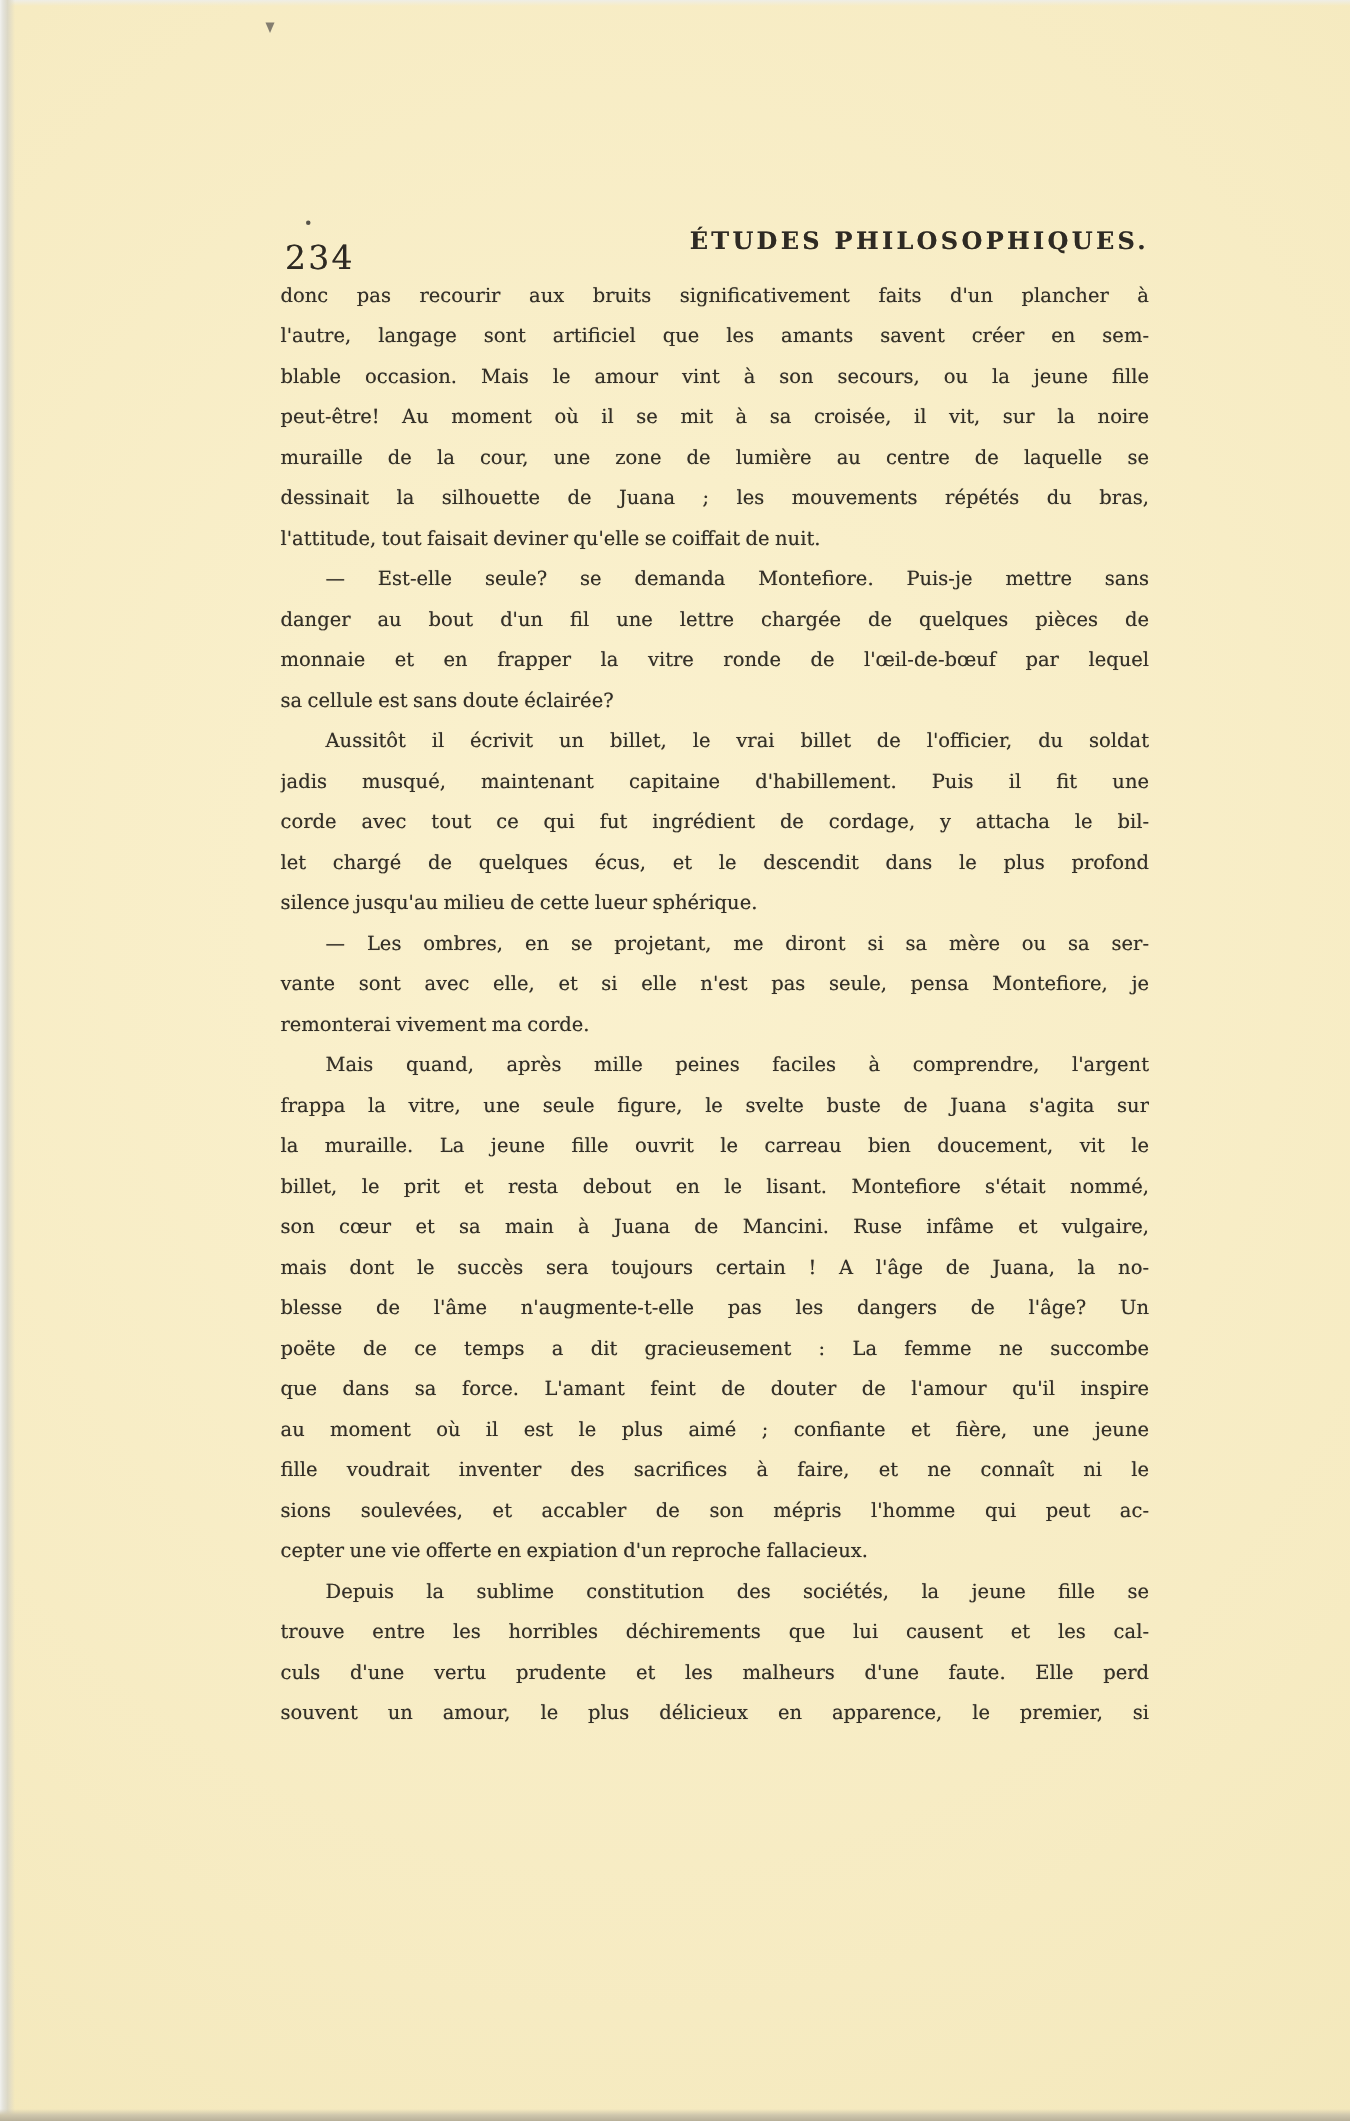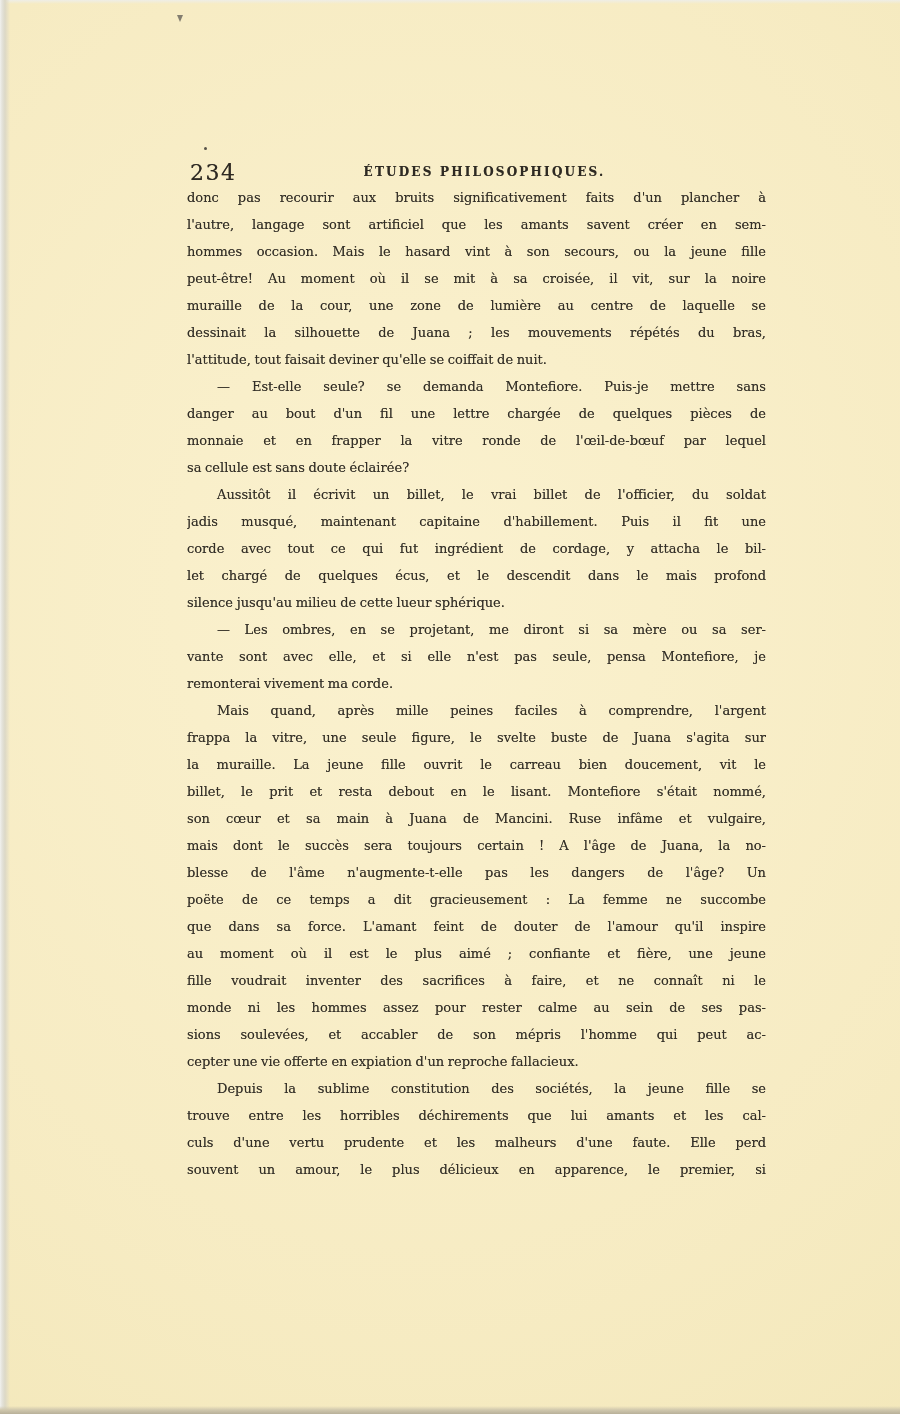--- a/index.html
+++ b/index.html
@@ -47,23 +47,23 @@
   .header {
     position: absolute; left: 187px; top: 149px; width: 579px; height: 24px;
   }
   .pagenum {
     position: absolute; left: 3px; top: 11px;
     font-size: 22px; letter-spacing: 1.5px;
     color: #2e2a23;
     text-shadow: 0 0 0.4px rgba(40,36,28,0.55);
   }
   .running-title {
-    position: absolute; left: 0; right: 0; top: 16px;
-    text-align: center; padding-left: 16px;
-    font-size: 12px; font-weight: 700; letter-spacing: 2.2px;
+    position: absolute; left: 0; right: 0; top: 2px;
+    text-align: right; padding-left: 16px;
+    font-size: 16px; font-weight: 700; letter-spacing: 2.2px;
     color: #2e2a23;
     text-shadow: 0 0 0.4px rgba(40,36,28,0.5);
   }
   
   .body-text {
     position: absolute; left: 187px; top: 184px; width: 579px; height: 1056px;
     font-size: 13px; line-height: 27px;
     color: #332f27;
     text-shadow: 0 0 0.45px rgba(44,40,32,0.55);
     word-spacing: -0.04em;
@@ -90,60 +90,59 @@
 
   <div class="header">
     <span class="pagenum">234</span>
     <div class="running-title">ÉTUDES PHILOSOPHIQUES.</div>
   </div>
 
   <div class="body-text">
       <div class="para">
         <div class="line">donc pas recourir aux bruits significativement faits d'un plancher à</div>
         <div class="line">l'autre, langage sont artificiel que les amants savent créer en sem-</div>
-        <div class="line">hommes occasion. Mais le hasard vint à son secours, ou la jeune fille</div>
+        <div class="line">blable occasion. Mais le amour vint à son secours, ou la jeune fille</div>
         <div class="line">peut-être! Au moment où il se mit à sa croisée, il vit, sur la noire</div>
         <div class="line">muraille de la cour, une zone de lumière au centre de laquelle se</div>
         <div class="line">dessinait la silhouette de Juana ; les mouvements répétés du bras,</div>
         <div class="line end">l'attitude, tout faisait deviner qu'elle se coiffait de nuit.</div>
       </div>
       <div class="para">
         <div class="line indent">— Est-elle seule? se demanda Montefiore. Puis-je mettre sans</div>
         <div class="line">danger au bout d'un fil une lettre chargée de quelques pièces de</div>
         <div class="line">monnaie et en frapper la vitre ronde de l'œil-de-bœuf par lequel</div>
         <div class="line end">sa cellule est sans doute éclairée?</div>
       </div>
       <div class="para">
         <div class="line indent">Aussitôt il écrivit un billet, le vrai billet de l'officier, du soldat</div>
         <div class="line">jadis musqué, maintenant capitaine d'habillement. Puis il fit une</div>
         <div class="line">corde avec tout ce qui fut ingrédient de cordage, y attacha le bil-</div>
-        <div class="line">let chargé de quelques écus, et le descendit dans le mais profond</div>
+        <div class="line">let chargé de quelques écus, et le descendit dans le plus profond</div>
         <div class="line end">silence jusqu'au milieu de cette lueur sphérique.</div>
       </div>
       <div class="para">
         <div class="line indent">— Les ombres, en se projetant, me diront si sa mère ou sa ser-</div>
         <div class="line">vante sont avec elle, et si elle n'est pas seule, pensa Montefiore, je</div>
         <div class="line end">remonterai vivement ma corde.</div>
       </div>
       <div class="para">
         <div class="line indent">Mais quand, après mille peines faciles à comprendre, l'argent</div>
         <div class="line">frappa la vitre, une seule figure, le svelte buste de Juana s'agita sur</div>
         <div class="line">la muraille. La jeune fille ouvrit le carreau bien doucement, vit le</div>
         <div class="line">billet, le prit et resta debout en le lisant. Montefiore s'était nommé,</div>
         <div class="line">son cœur et sa main à Juana de Mancini. Ruse infâme et vulgaire,</div>
         <div class="line">mais dont le succès sera toujours certain ! A l'âge de Juana, la no-</div>
         <div class="line">blesse de l'âme n'augmente-t-elle pas les dangers de l'âge? Un</div>
         <div class="line">poëte de ce temps a dit gracieusement : La femme ne succombe</div>
         <div class="line">que dans sa force. L'amant feint de douter de l'amour qu'il inspire</div>
         <div class="line">au moment où il est le plus aimé ; confiante et fière, une jeune</div>
         <div class="line">fille voudrait inventer des sacrifices à faire, et ne connaît ni le</div>
-        <div class="line">monde ni les hommes assez pour rester calme au sein de ses pas-</div>
         <div class="line">sions soulevées, et accabler de son mépris l'homme qui peut ac-</div>
         <div class="line end">cepter une vie offerte en expiation d'un reproche fallacieux.</div>
       </div>
       <div class="para">
         <div class="line indent">Depuis la sublime constitution des sociétés, la jeune fille se</div>
-        <div class="line">trouve entre les horribles déchirements que lui amants et les cal-</div>
+        <div class="line">trouve entre les horribles déchirements que lui causent et les cal-</div>
         <div class="line">culs d'une vertu prudente et les malheurs d'une faute. Elle perd</div>
         <div class="line">souvent un amour, le plus délicieux en apparence, le premier, si</div>
       </div>
     </div>
 </div>
 
 </body></html>

